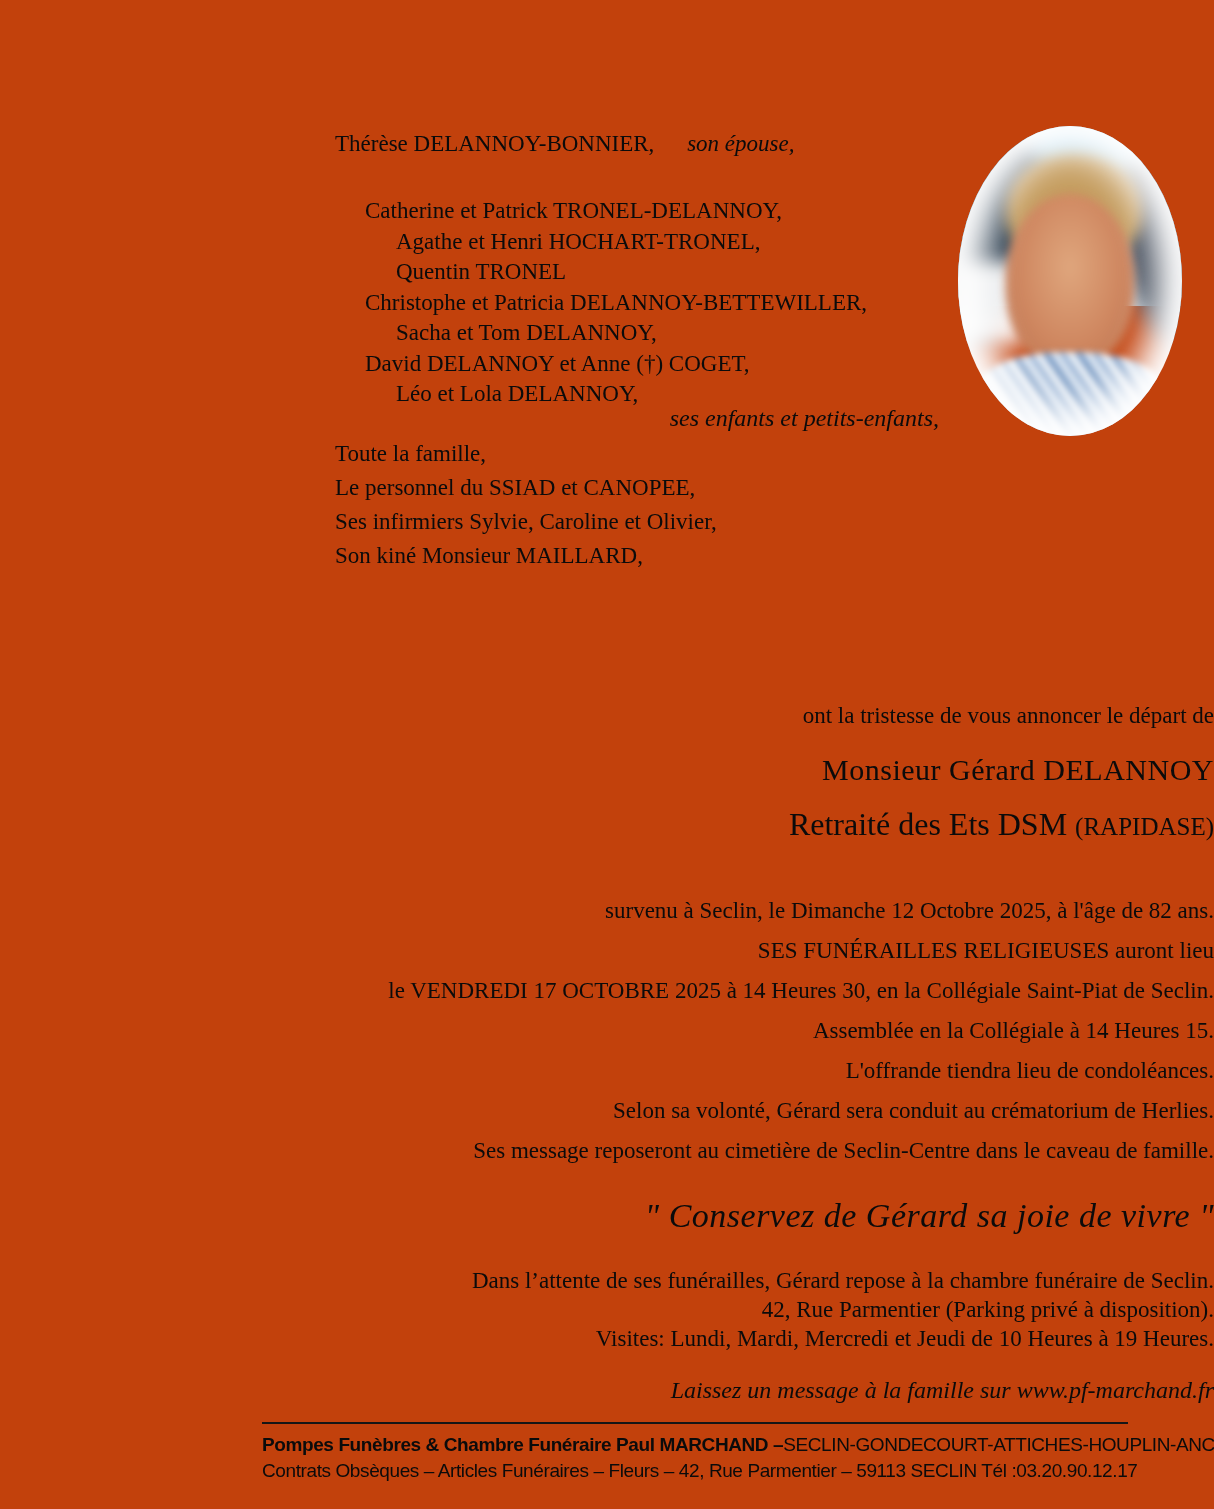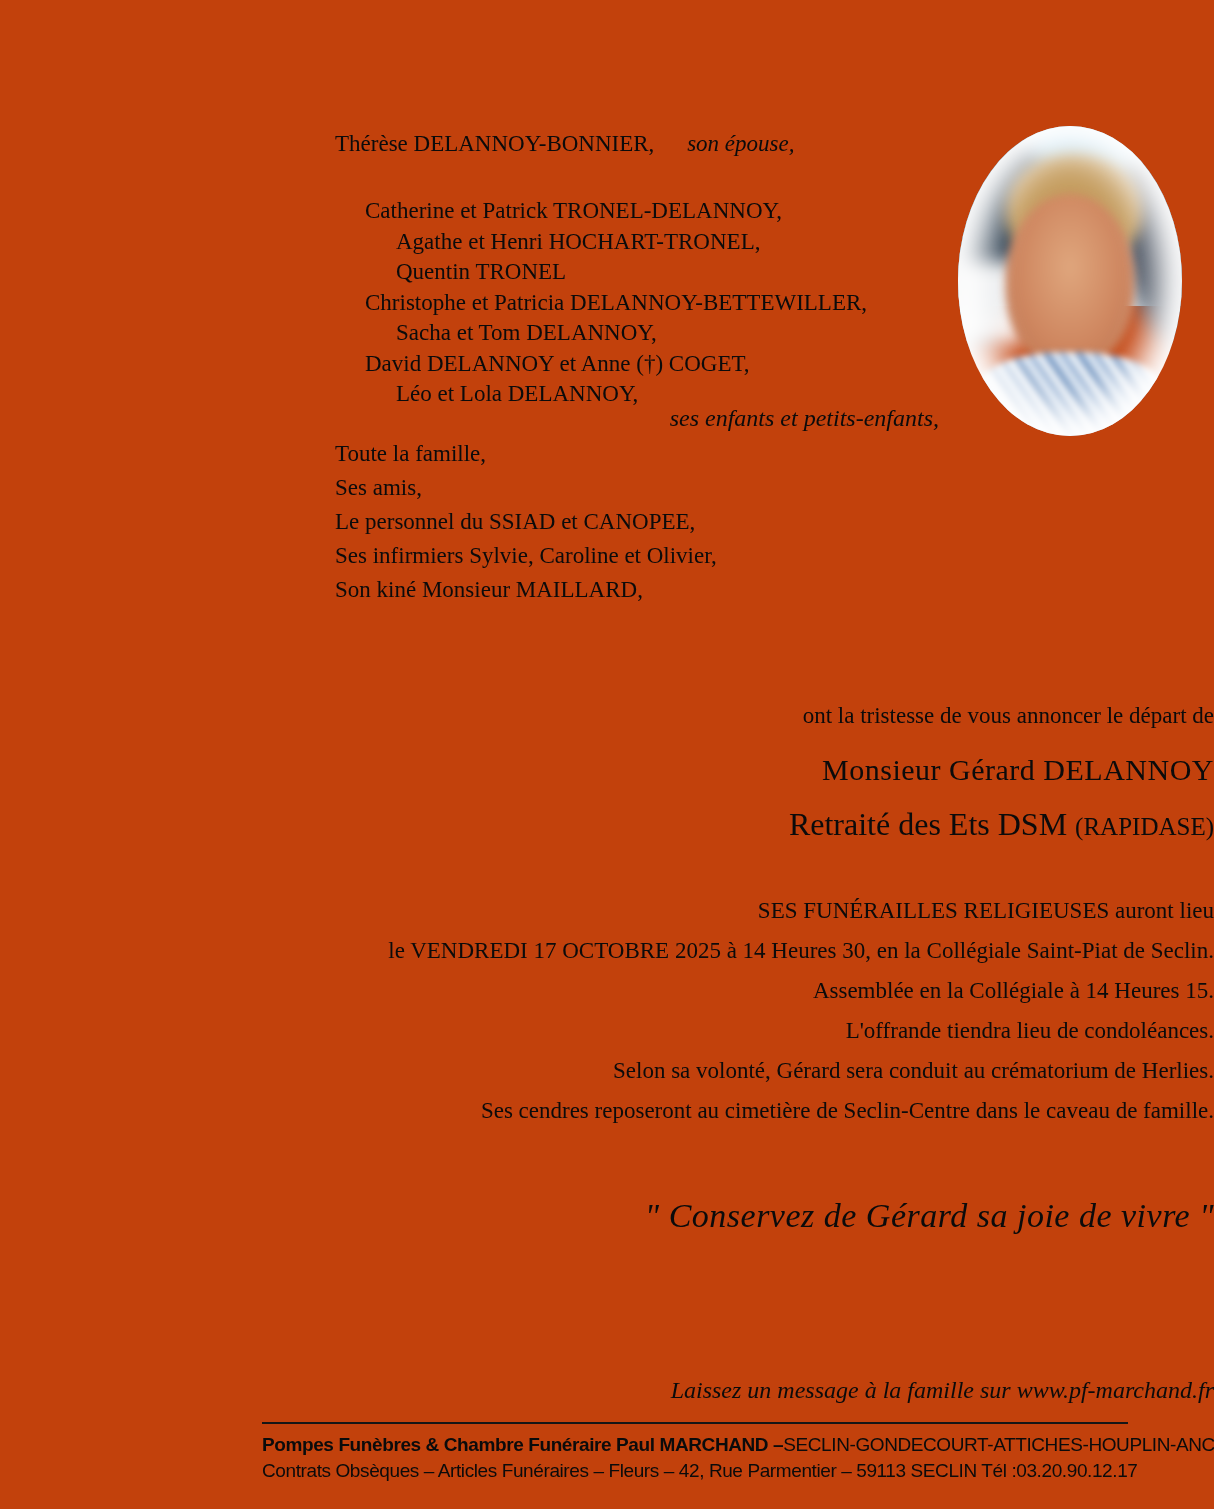--- a/index.html
+++ b/index.html
@@ -95,43 +95,48 @@
     <div class="line">Christophe et Patricia DELANNOY-BETTEWILLER,</div>
     <div class="line ind">Sacha et Tom DELANNOY,</div>
     <div class="line">David DELANNOY et Anne (†) COGET,</div>
     <div class="line ind">Léo et Lola DELANNOY,</div>
   </div>
 
   <div class="abs rel-right it">ses enfants et petits-enfants,</div>
 
   <div class="abs others">
     <div class="line">Toute la famille,</div>
-    <div class="line">Ses amis,</div>
     <div class="line">Le personnel du SSIAD et CANOPEE,</div>
     <div class="line">Ses infirmiers Sylvie, Caroline et Olivier,</div>
     <div class="line">Son kiné Monsieur MAILLARD,</div>
   </div>
 
   <div class="abs ctr announce">ont la tristesse de vous annoncer le départ de</div>
   <div class="abs ctr deceased">Monsieur Gérard DELANNOY</div>
   <div class="abs ctr subtitle">
     <span>Retraité des Ets DSM </span><span class="sfx">(RAPIDASE)</span>
   </div>
 
   <div class="abs ctr details">
+    <div>survenu à Seclin, le Dimanche 12 Octobre 2025, à l'âge de 82 ans.</div>
     <div>SES FUNÉRAILLES RELIGIEUSES auront lieu</div>
     <div>le VENDREDI 17 OCTOBRE 2025 à 14 Heures 30, en la Collégiale Saint-Piat de Seclin.</div>
     <div>Assemblée en la Collégiale à 14 Heures 15.</div>
     <div>L'offrande tiendra lieu de condoléances.</div>
     <div>Selon sa volonté, Gérard sera conduit au crématorium de Herlies.</div>
-    <div>Ses cendres reposeront au cimetière de Seclin-Centre dans le caveau de famille.</div>
+    <div>Ses message reposeront au cimetière de Seclin-Centre dans le caveau de famille.</div>
   </div>
 
   <div class="abs ctr quote">" Conservez de Gérard sa joie de vivre "</div>
 
+  <div class="abs ctr repose">
+    <div>Dans l’attente de ses funérailles, Gérard repose à la chambre funéraire de Seclin.</div>
+    <div>42, Rue Parmentier (Parking privé à disposition).</div>
+    <div>Visites: Lundi, Mardi, Mercredi et Jeudi de 10 Heures à 19 Heures.</div>
+  </div>
 
   <div class="abs ctr message">Laissez un message à la famille sur www.pf-marchand.fr</div>
 
   <div class="abs footer-rule"></div>
   <div class="abs footer f1">
     <span class="b">Pompes Funèbres &amp; Chambre Funéraire Paul MARCHAND –</span><span>SECLIN-GONDECOURT-ATTICHES-HOUPLIN-ANCOISNE</span>
   </div>
   <div class="abs footer f2">Contrats Obsèques – Articles Funéraires – Fleurs – 42, Rue Parmentier – 59113 SECLIN Tél :03.20.90.12.17</div>
 
 </div>

